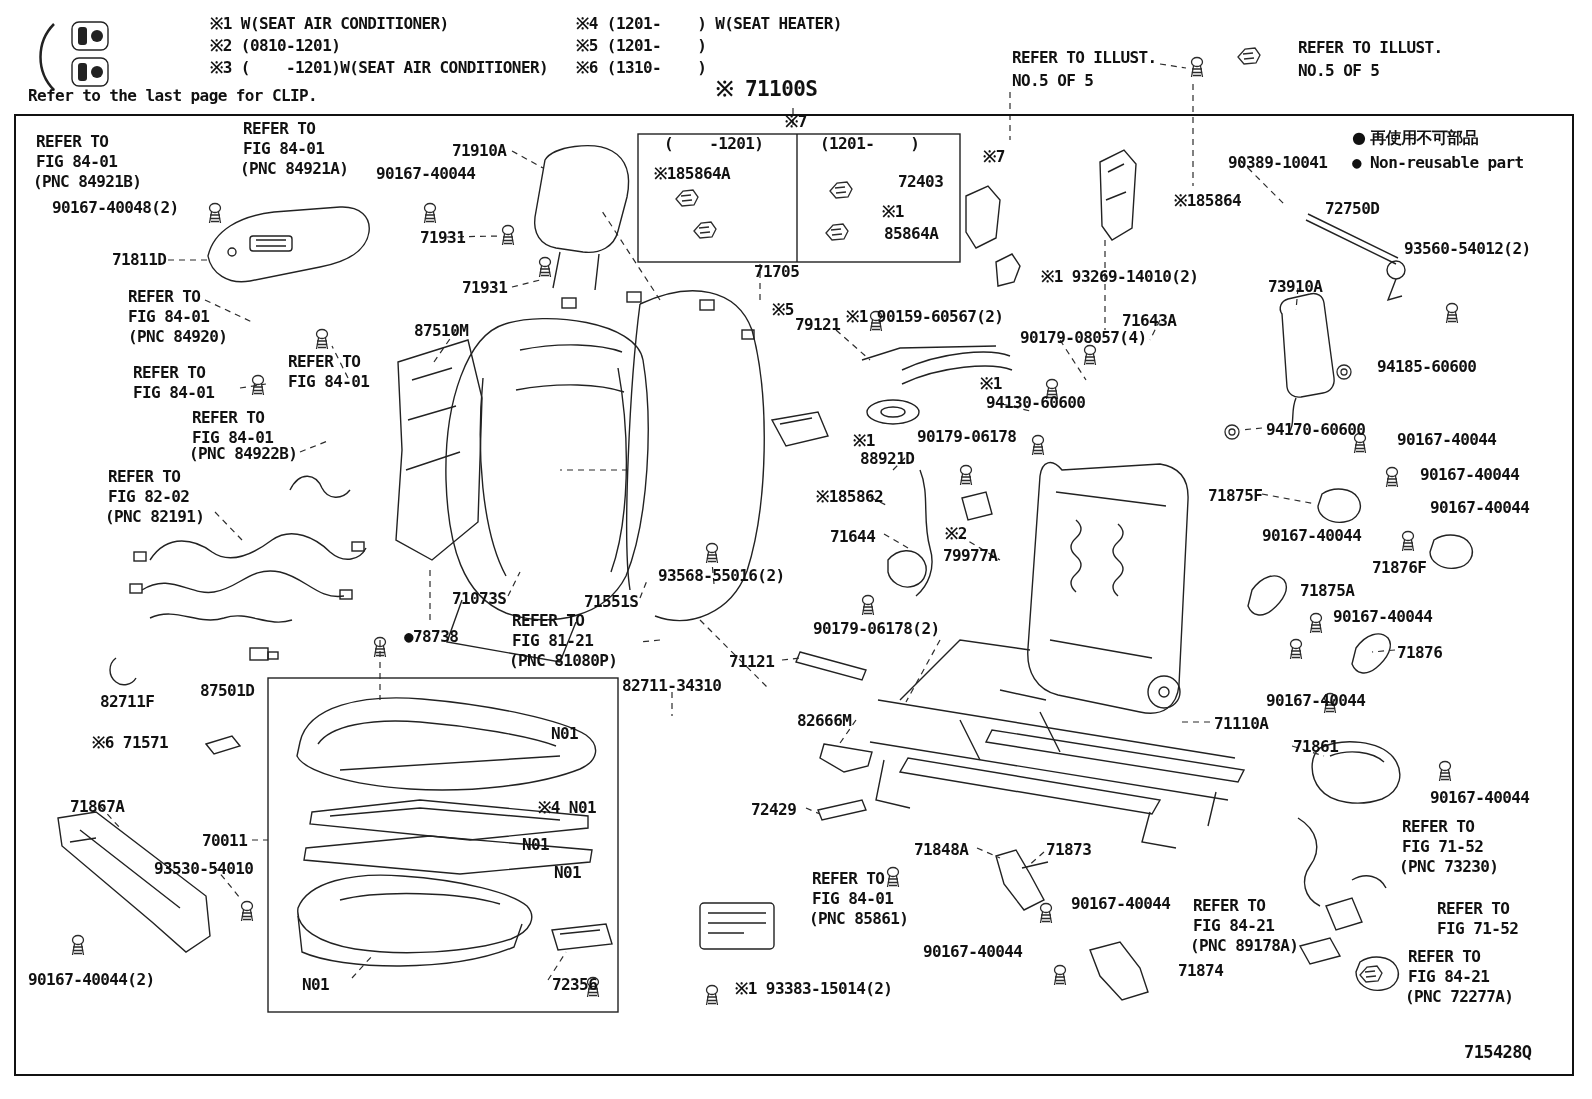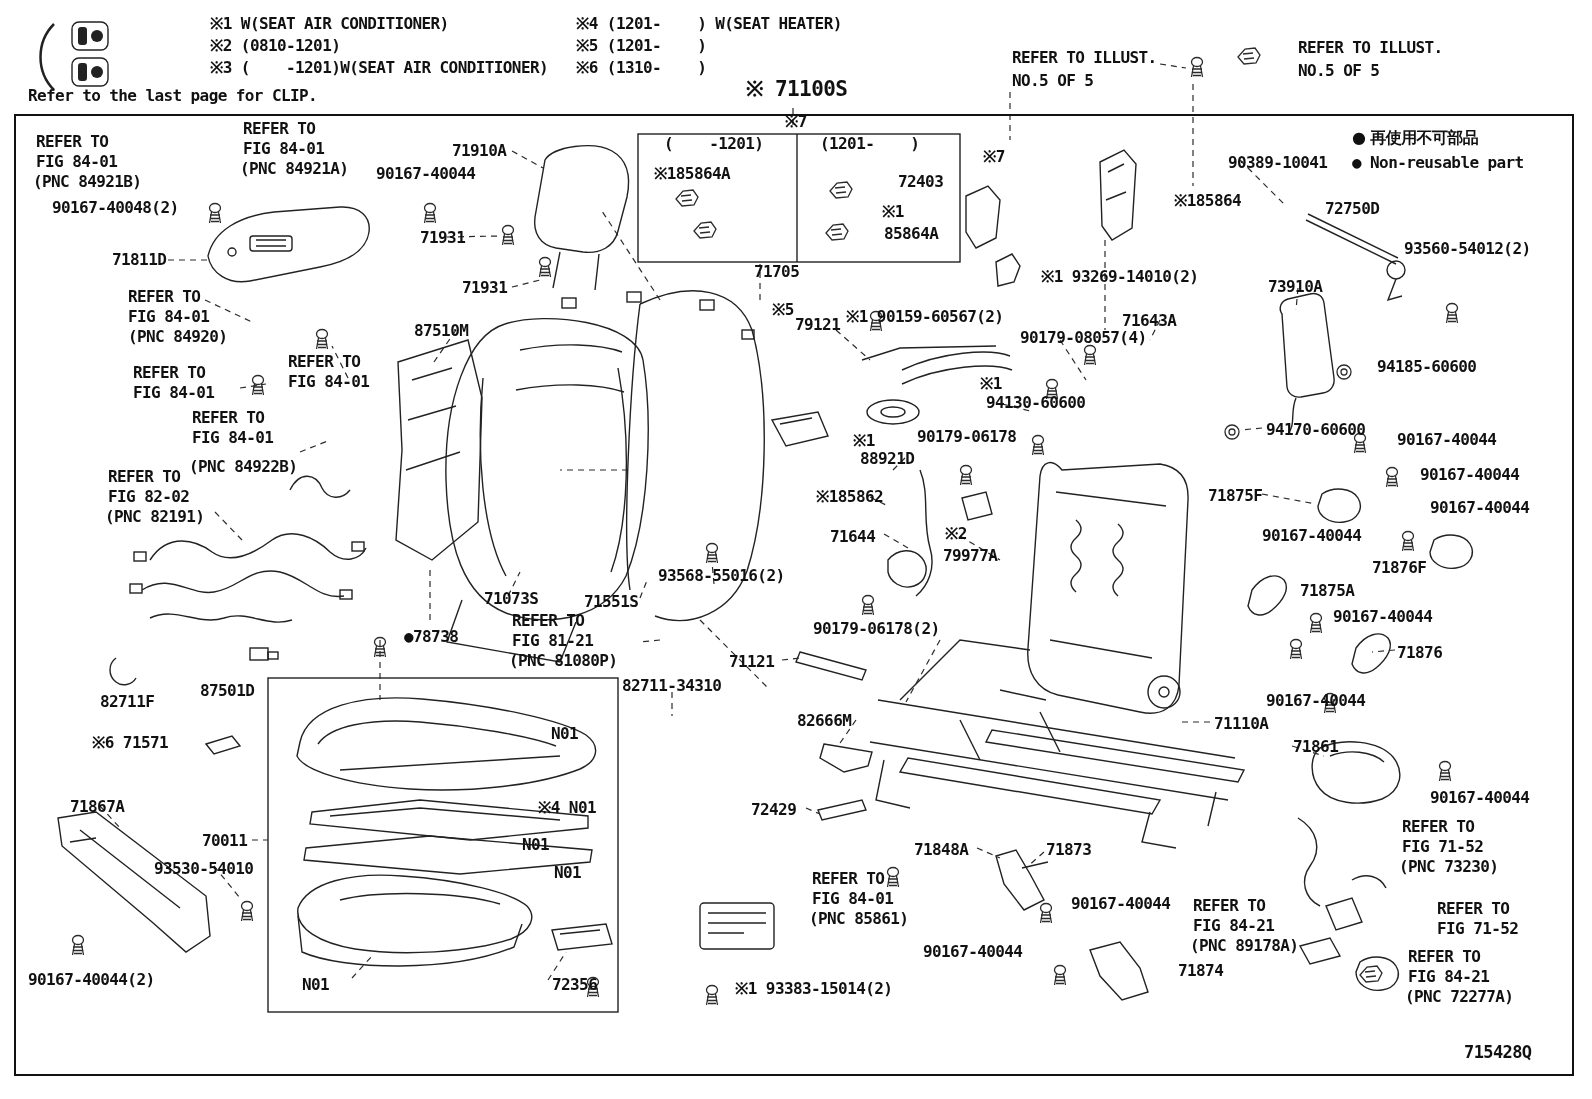--- a/index.html
+++ b/index.html
@@ -275,21 +275,21 @@
 
   <div class="border-rect"></div>
 
   <div class="lbl" style="left:28px;top:88px">Refer to the last page for CLIP.</div>
   <div class="lbl" style="left:210px;top:16px">※1 W(SEAT AIR CONDITIONER)</div>
   <div class="lbl" style="left:210px;top:38px">※2 (0810-1201)</div>
   <div class="lbl" style="left:210px;top:60px">※3 (    -1201)W(SEAT AIR CONDITIONER)</div>
   <div class="lbl" style="left:576px;top:16px">※4 (1201-    ) W(SEAT HEATER)</div>
   <div class="lbl" style="left:576px;top:38px">※5 (1201-    )</div>
   <div class="lbl" style="left:576px;top:60px">※6 (1310-    )</div>
-  <div class="lbl big" style="left:746px;top:78px">※ 71100S</div>
+  <div class="lbl big" style="left:716px;top:78px">※ 71100S</div>
   <div class="lbl" style="left:785px;top:114px">※7</div>
   <div class="lbl" style="left:1012px;top:50px">REFER TO ILLUST.</div>
   <div class="lbl" style="left:1012px;top:73px">NO.5 OF 5</div>
   <div class="lbl" style="left:1298px;top:40px">REFER TO ILLUST.</div>
   <div class="lbl" style="left:1298px;top:63px">NO.5 OF 5</div>
   <div class="lbl" style="left:1352px;top:130px;font-family:'DejaVu Sans',sans-serif">● 再使用不可部品</div>
   <div class="lbl" style="left:1352px;top:155px">● Non-reusable part</div>
 
   <div class="lbl" style="left:664px;top:136px">(    -1201)</div>
   <div class="lbl" style="left:820px;top:136px">(1201-    )</div>
@@ -314,41 +314,41 @@
       <div class="lbl" style="left: 462px; top: 280px;">71931</div>
       <div class="lbl" style="left: 128px; top: 289px;">REFER TO</div>
       <div class="lbl" style="left: 128px; top: 309px;">FIG 84-01</div>
       <div class="lbl" style="left: 128px; top: 329px;">(PNC 84920)</div>
       <div class="lbl" style="left: 133px; top: 365px;">REFER TO</div>
       <div class="lbl" style="left: 133px; top: 385px;">FIG 84-01</div>
       <div class="lbl" style="left: 288px; top: 354px;">REFER TO</div>
       <div class="lbl" style="left: 288px; top: 374px;">FIG 84-01</div>
       <div class="lbl" style="left: 192px; top: 410px;">REFER TO</div>
       <div class="lbl" style="left: 192px; top: 430px;">FIG 84-01</div>
-      <div class="lbl" style="left: 189px; top: 459px; text-align: right;">(PNC 84922B)</div>
+      <div class="lbl" style="left: 189px; top: 446px; text-align: right;">(PNC 84922B)</div>
       <div class="lbl" style="left: 108px; top: 469px;">REFER TO</div>
       <div class="lbl" style="left: 108px; top: 489px;">FIG 82-02</div>
       <div class="lbl" style="left: 105px; top: 509px;">(PNC 82191)</div>
       <div class="lbl" style="left: 414px; top: 323px; text-align: center;">87510M</div>
       <div class="lbl" style="left: 100px; top: 694px;">82711F</div>
       <div class="lbl" style="left: 200px; top: 683px;">87501D</div>
       <div class="lbl" style="left: 404px; top: 629px;">●78738</div>
       <div class="lbl" style="left: 622px; top: 678px;">82711-34310</div>
       <div class="lbl" style="left: 92px; top: 735px;">※6 71571</div>
       <div class="lbl" style="left: 70px; top: 799px;">71867A</div>
       <div class="lbl" style="left: 202px; top: 833px;">70011</div>
       <div class="lbl" style="left: 154px; top: 861px;">93530-54010</div>
       <div class="lbl" style="left: 28px; top: 972px;">90167-40044(2)</div>
       <div class="lbl" style="left: 302px; top: 977px;">N01</div>
       <div class="lbl" style="left: 520px; top: 977px; margin-left: 32px;">72356</div>
       <div class="lbl" style="left: 551px; top: 726px;">N01</div>
       <div class="lbl" style="left: 538px; top: 800px;">※4 N01</div>
       <div class="lbl" style="left: 522px; top: 837px;">N01</div>
       <div class="lbl" style="left: 554px; top: 865px;">N01</div>
-      <div class="lbl" style="left: 452px; top: 591px; margin-left: 32px;">71073S</div>
+      <div class="lbl" style="left: 452px; top: 591px;">71073S</div>
       <div class="lbl" style="left: 584px; top: 594px;">71551S</div>
       <div class="lbl" style="left: 658px; top: 568px;">93568-55016(2)</div>
       <div class="lbl" style="left: 512px; top: 613px;">REFER TO</div>
       <div class="lbl" style="left: 512px; top: 633px;">FIG 81-21</div>
       <div class="lbl" style="left: 509px; top: 653px;">(PNC 81080P)</div>
       <div class="lbl" style="left: 729px; top: 654px;">71121</div>
       <div class="lbl" style="left: 797px; top: 713px;">82666M</div>
       <div class="lbl" style="left: 751px; top: 802px;">72429</div>
       <div class="lbl" style="left: 914px; top: 842px;">71848A</div>
       <div class="lbl" style="left: 812px; top: 871px;">REFER TO</div>

